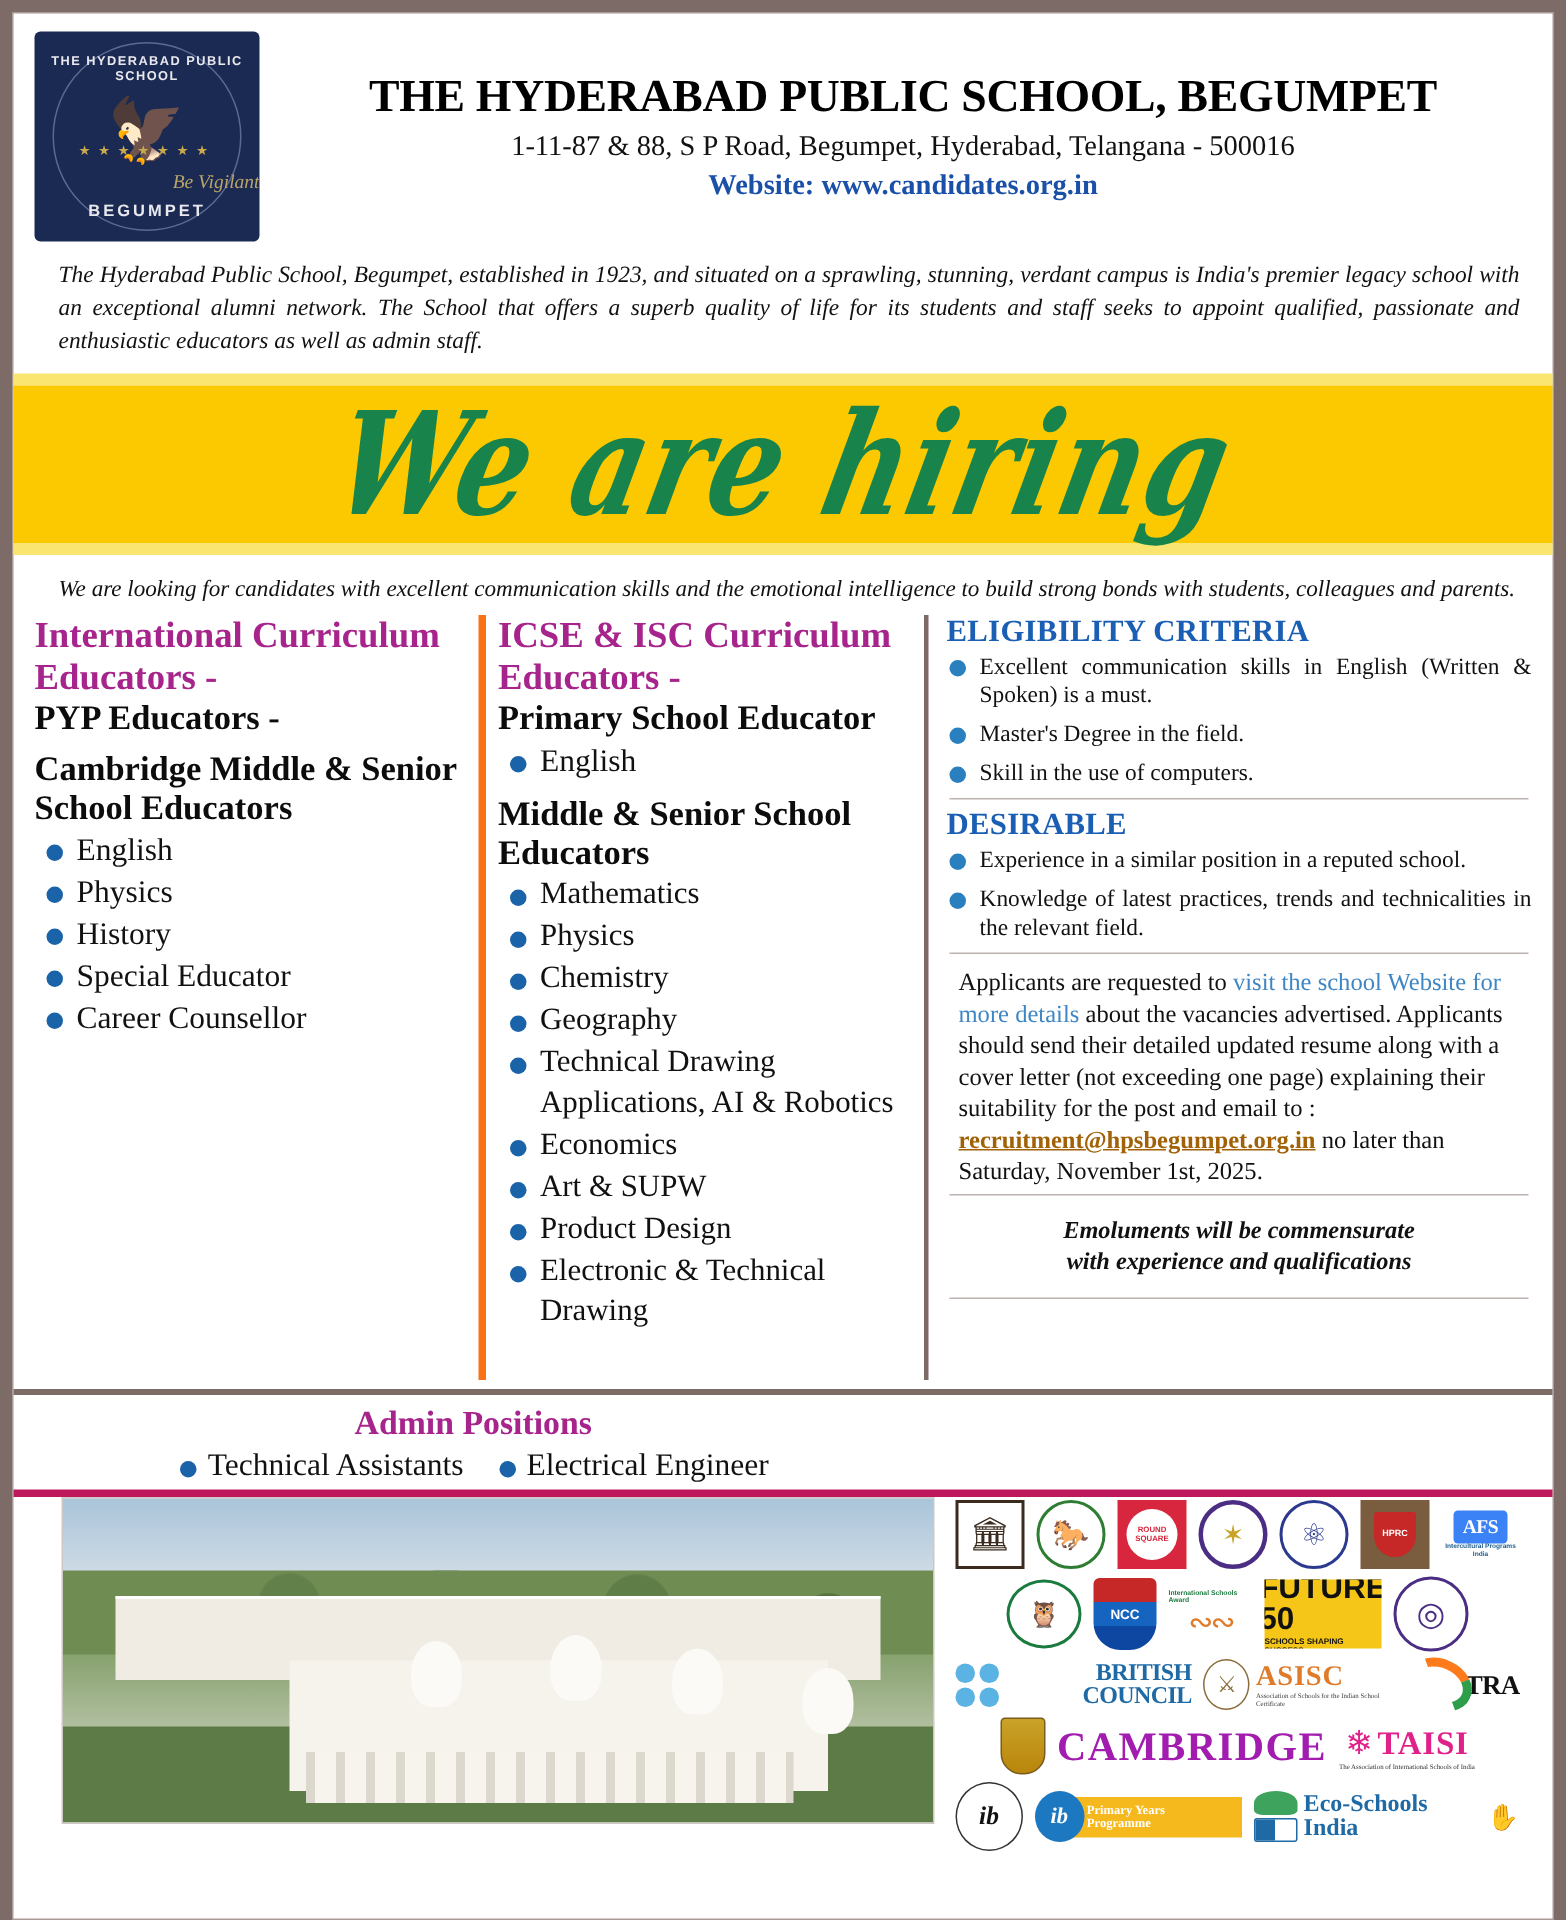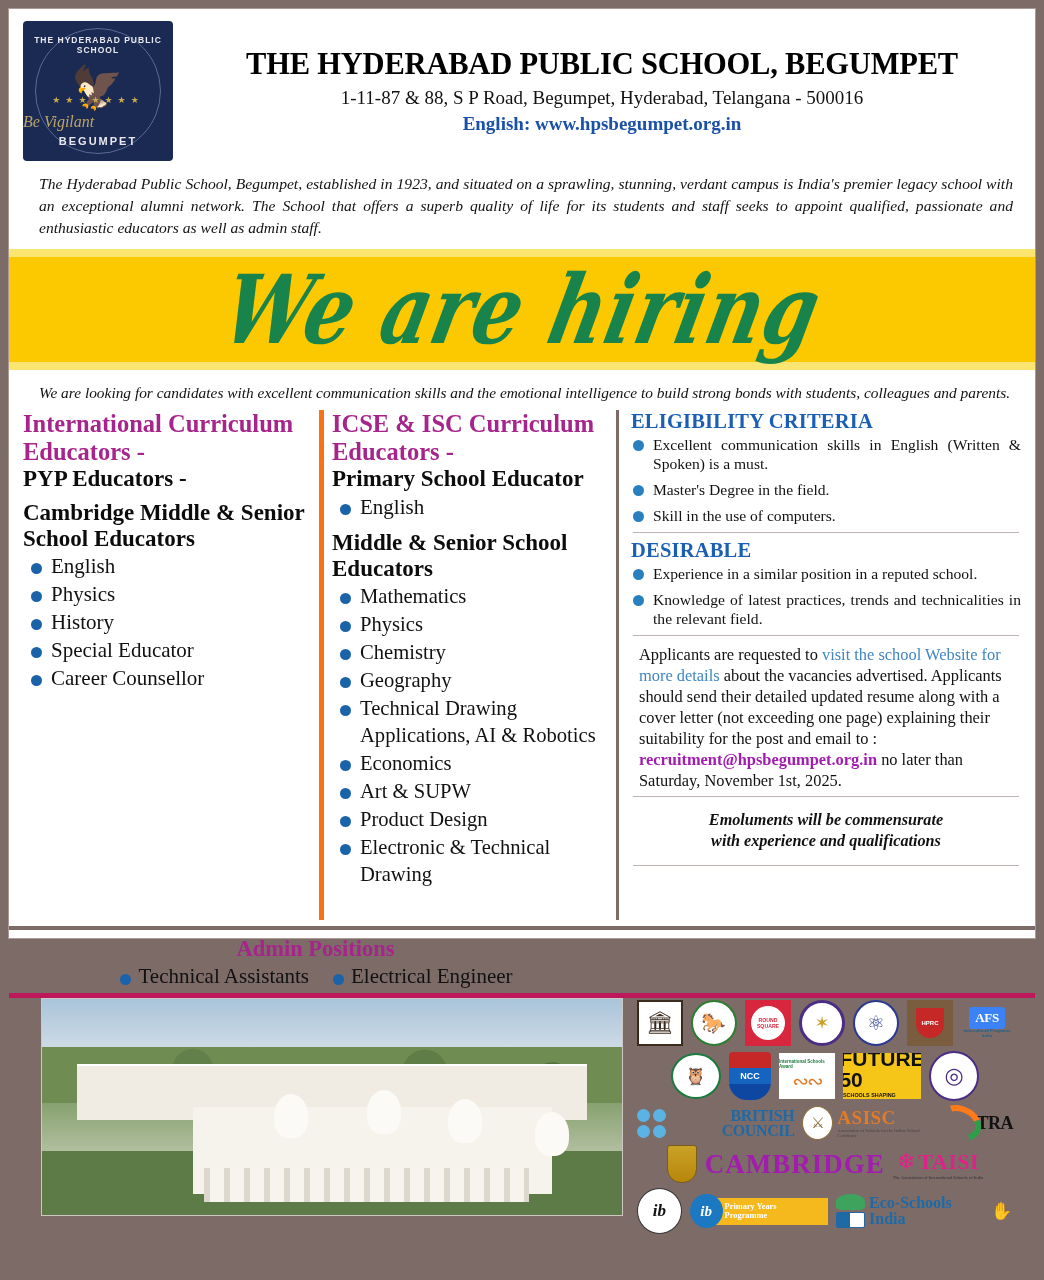--- a/index.html
+++ b/index.html
@@ -4,21 +4,21 @@
 <style>
   * { box-sizing: border-box; margin: 0; padding: 0; }
   body {
     width: 1044px; height: 1280px;
     background: #7d6b68;
     font-family: "Liberation Serif", serif;
     overflow: hidden;
   }
   .page {
     position: absolute; left: 8px; top: 8px;
-    width: 1028px; height: 931px;
+    width: 1028px; height: 1272px;
     background: #ffffff;
     border: 1px solid #a99a96;
   }
 
   
   .header { display: flex; align-items: center; padding: 12px 14px 4px 14px; }
   .logo {
     width: 150px; height: 140px; flex: 0 0 150px;
     background: #1b2a52; border-radius: 4px;
     position: relative; overflow: hidden;
@@ -32,22 +32,22 @@
     color: #e8e8ee; font-size: 8.5px; letter-spacing: 1px; font-weight: bold;
     font-family: "Liberation Sans", sans-serif;
   }
   .logo .arcTop { top: 14px; }
   .logo .arcBot { bottom: 14px; font-size: 11px; letter-spacing: 2px;}
   .logo .bird {
     position: absolute; left: 50%; top: 46px; transform: translateX(-50%);
     color: #dfe2ea; font-size: 42px; line-height: 1;
   }
   .logo .motto {
-    position: absolute; left: 0; right: 0; top: 92px; text-align: left;
-    color: #b9a46a; font-size: 16px; font-style: italic;
+    position: absolute; left: 0; right: 0; top: 92px; text-align: right;
+    color: #b9a46a; font-size: 13px; font-style: italic;
     font-family: "Liberation Serif", serif;
   }
   .logo .stars {
     position: absolute; left: 0; right: 0; top: 74px; text-align: center;
     color: #c8a94e; font-size: 9px; letter-spacing: 5px;
   }
   .htext { flex: 1; text-align: center; padding-left: 18px; padding-right: 8px; }
   .school-name {
     font-size: 30.5px; font-weight: bold; color: #000;
     letter-spacing: -0.2px; white-space: nowrap;
@@ -122,21 +122,21 @@
     content: ""; position: absolute; left: 2px; top: 5px;
     width: 11px; height: 11px; border-radius: 50%; background: #2a7fbe;
   }
   .rule { height: 1px; background: #bdb3b0; margin: 5px 2px 6px 2px; }
 
   .applypara {
     font-size: 16.4px; line-height: 1.28; color: #111;
     padding: 2px 2px 0 8px;
   }
   .lnk-blue { color: #3f86c4; }
-  .lnk-mail { color: #a21caf; font-weight: bold; }
+  .lnk-mail { color: #a16207; font-weight: bold; text-decoration: underline; }
   .emol {
     text-align: center; font-style: italic; font-weight: bold;
     font-size: 16.2px; line-height: 1.3; color: #111; padding: 7px 4px;
   }
 
   
   .admin-band {
     border-top: 4px solid #7d6b68; border-bottom: 5px solid #be185d;
     margin: 6px 0 0 0;
   }
@@ -269,21 +269,21 @@
       <div class="ring"></div>
       <div class="arcTop">THE HYDERABAD PUBLIC SCHOOL</div>
       <div class="bird">🦅</div>
       <div class="stars">★★★★★★★</div>
       <div class="motto">Be Vigilant</div>
       <div class="arcBot">BEGUMPET</div>
     </div>
     <div class="htext">
       <div class="school-name">THE HYDERABAD PUBLIC SCHOOL, BEGUMPET</div>
       <div class="school-addr">1-11-87 &amp; 88, S P Road, Begumpet, Hyderabad, Telangana - 500016</div>
-      <div class="school-web">English: www.hpsbegumpet.org.in</div>
+      <div class="school-web">Website: www.candidates.org.in</div>
     </div>
   </div>
 
   <div class="intro">The Hyderabad Public School, Begumpet, established in 1923, and situated on a sprawling, stunning, verdant campus is India's premier legacy school with an exceptional alumni network. The School that offers a superb quality of life for its students and staff seeks to appoint qualified, passionate and enthusiastic educators as well as admin staff.</div>
 
   <div class="banner-wrap">
     <div class="banner-soft"></div>
     <div class="banner">
       <div class="banner-txt">We are hiring</div>
     </div>

